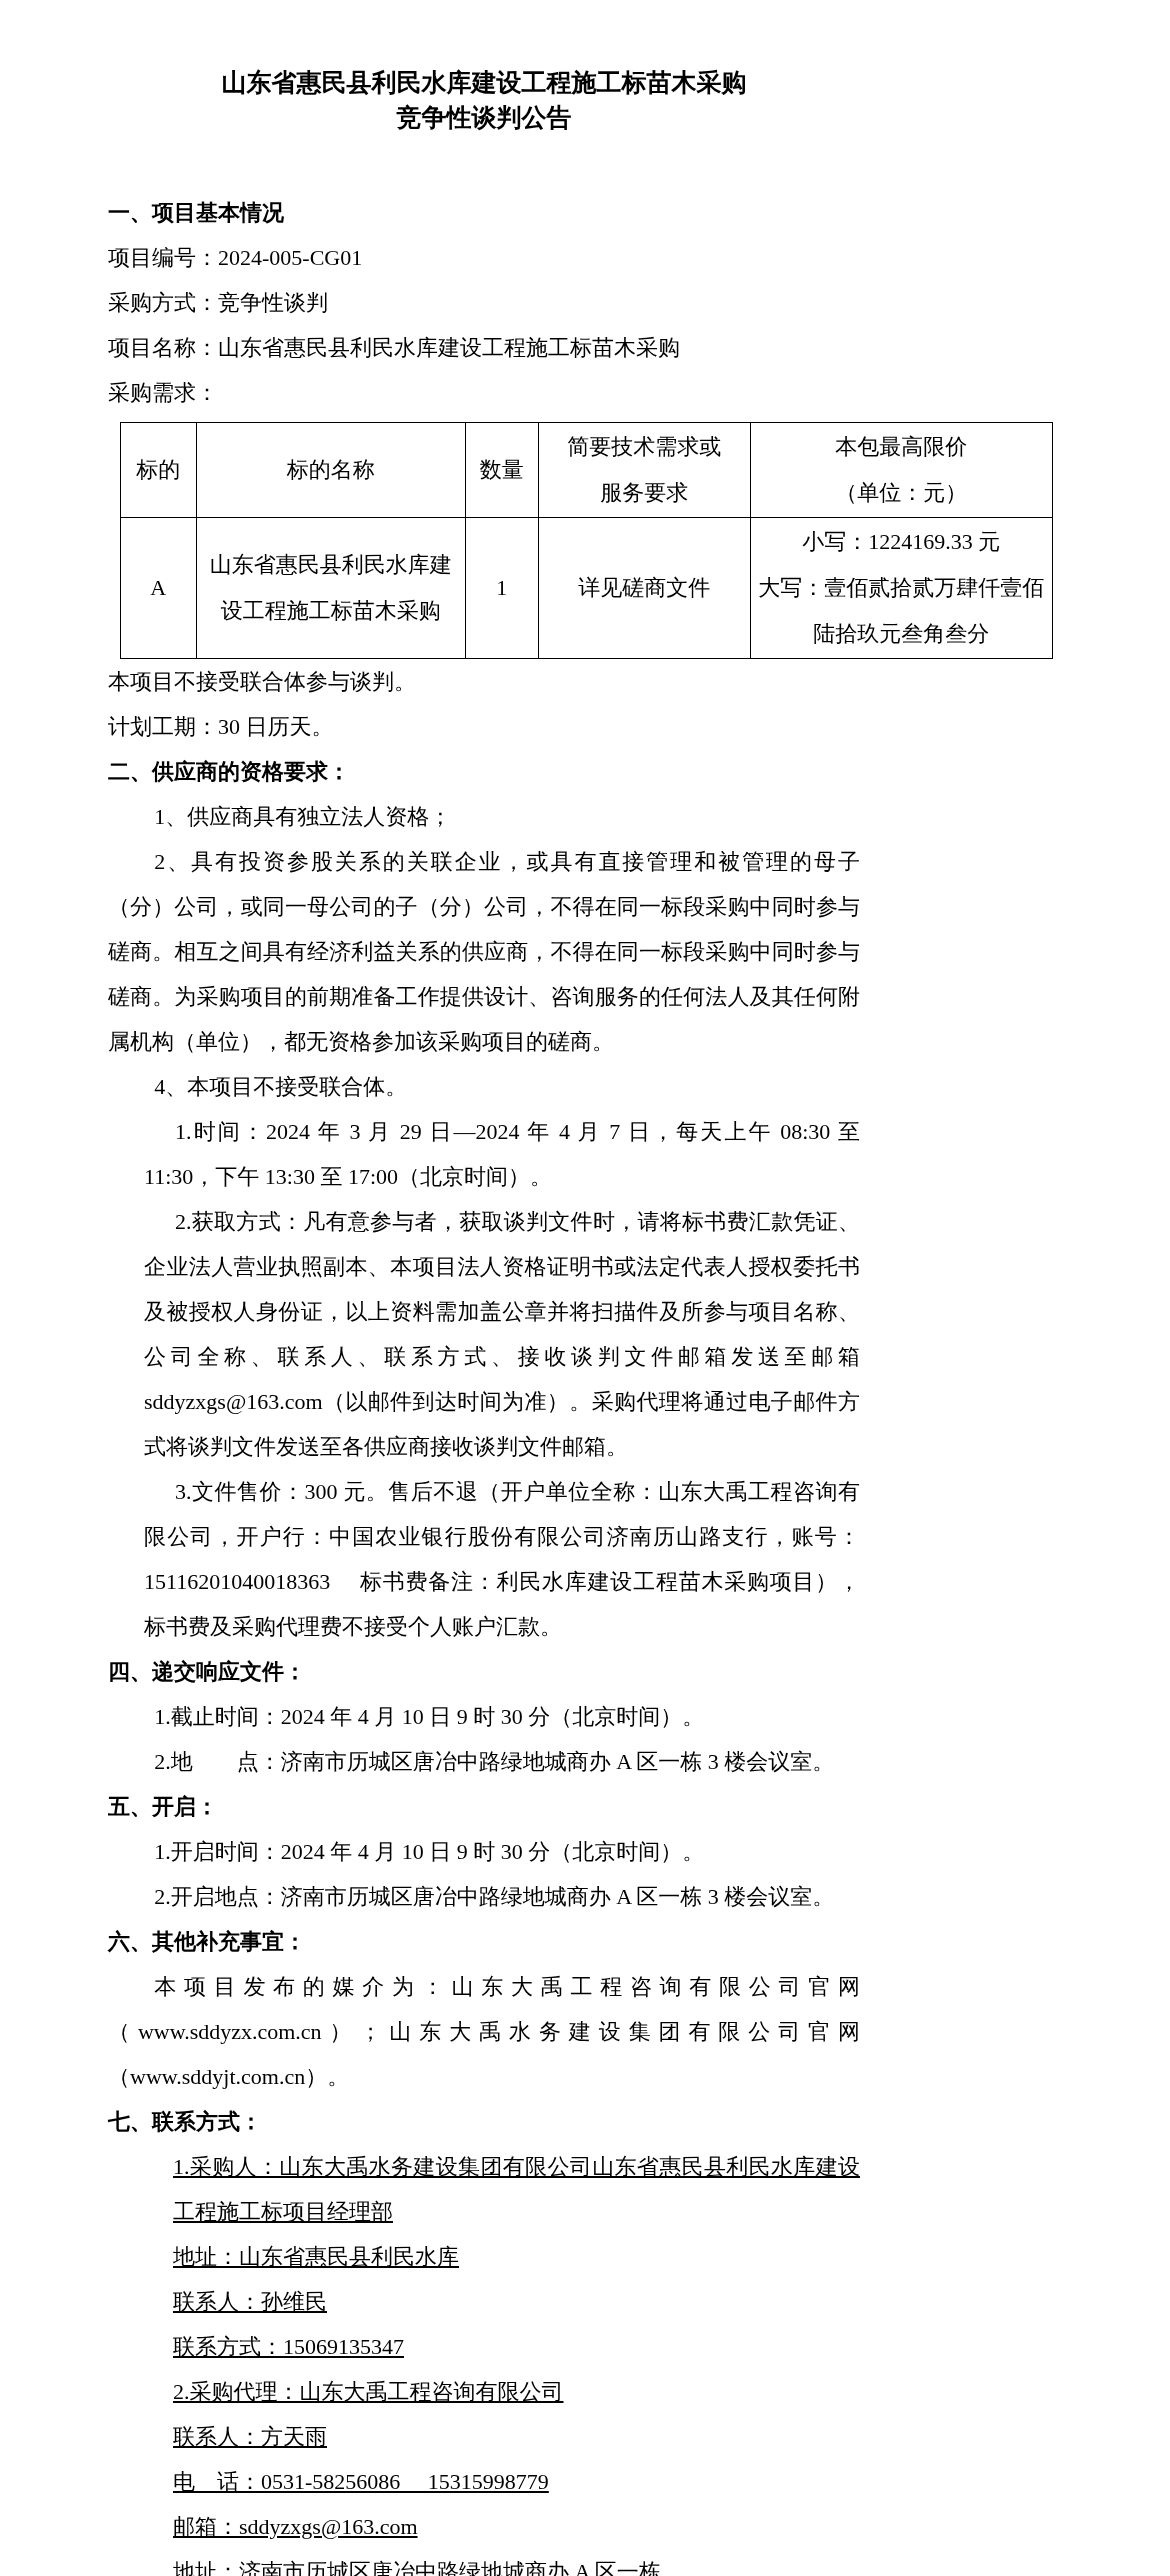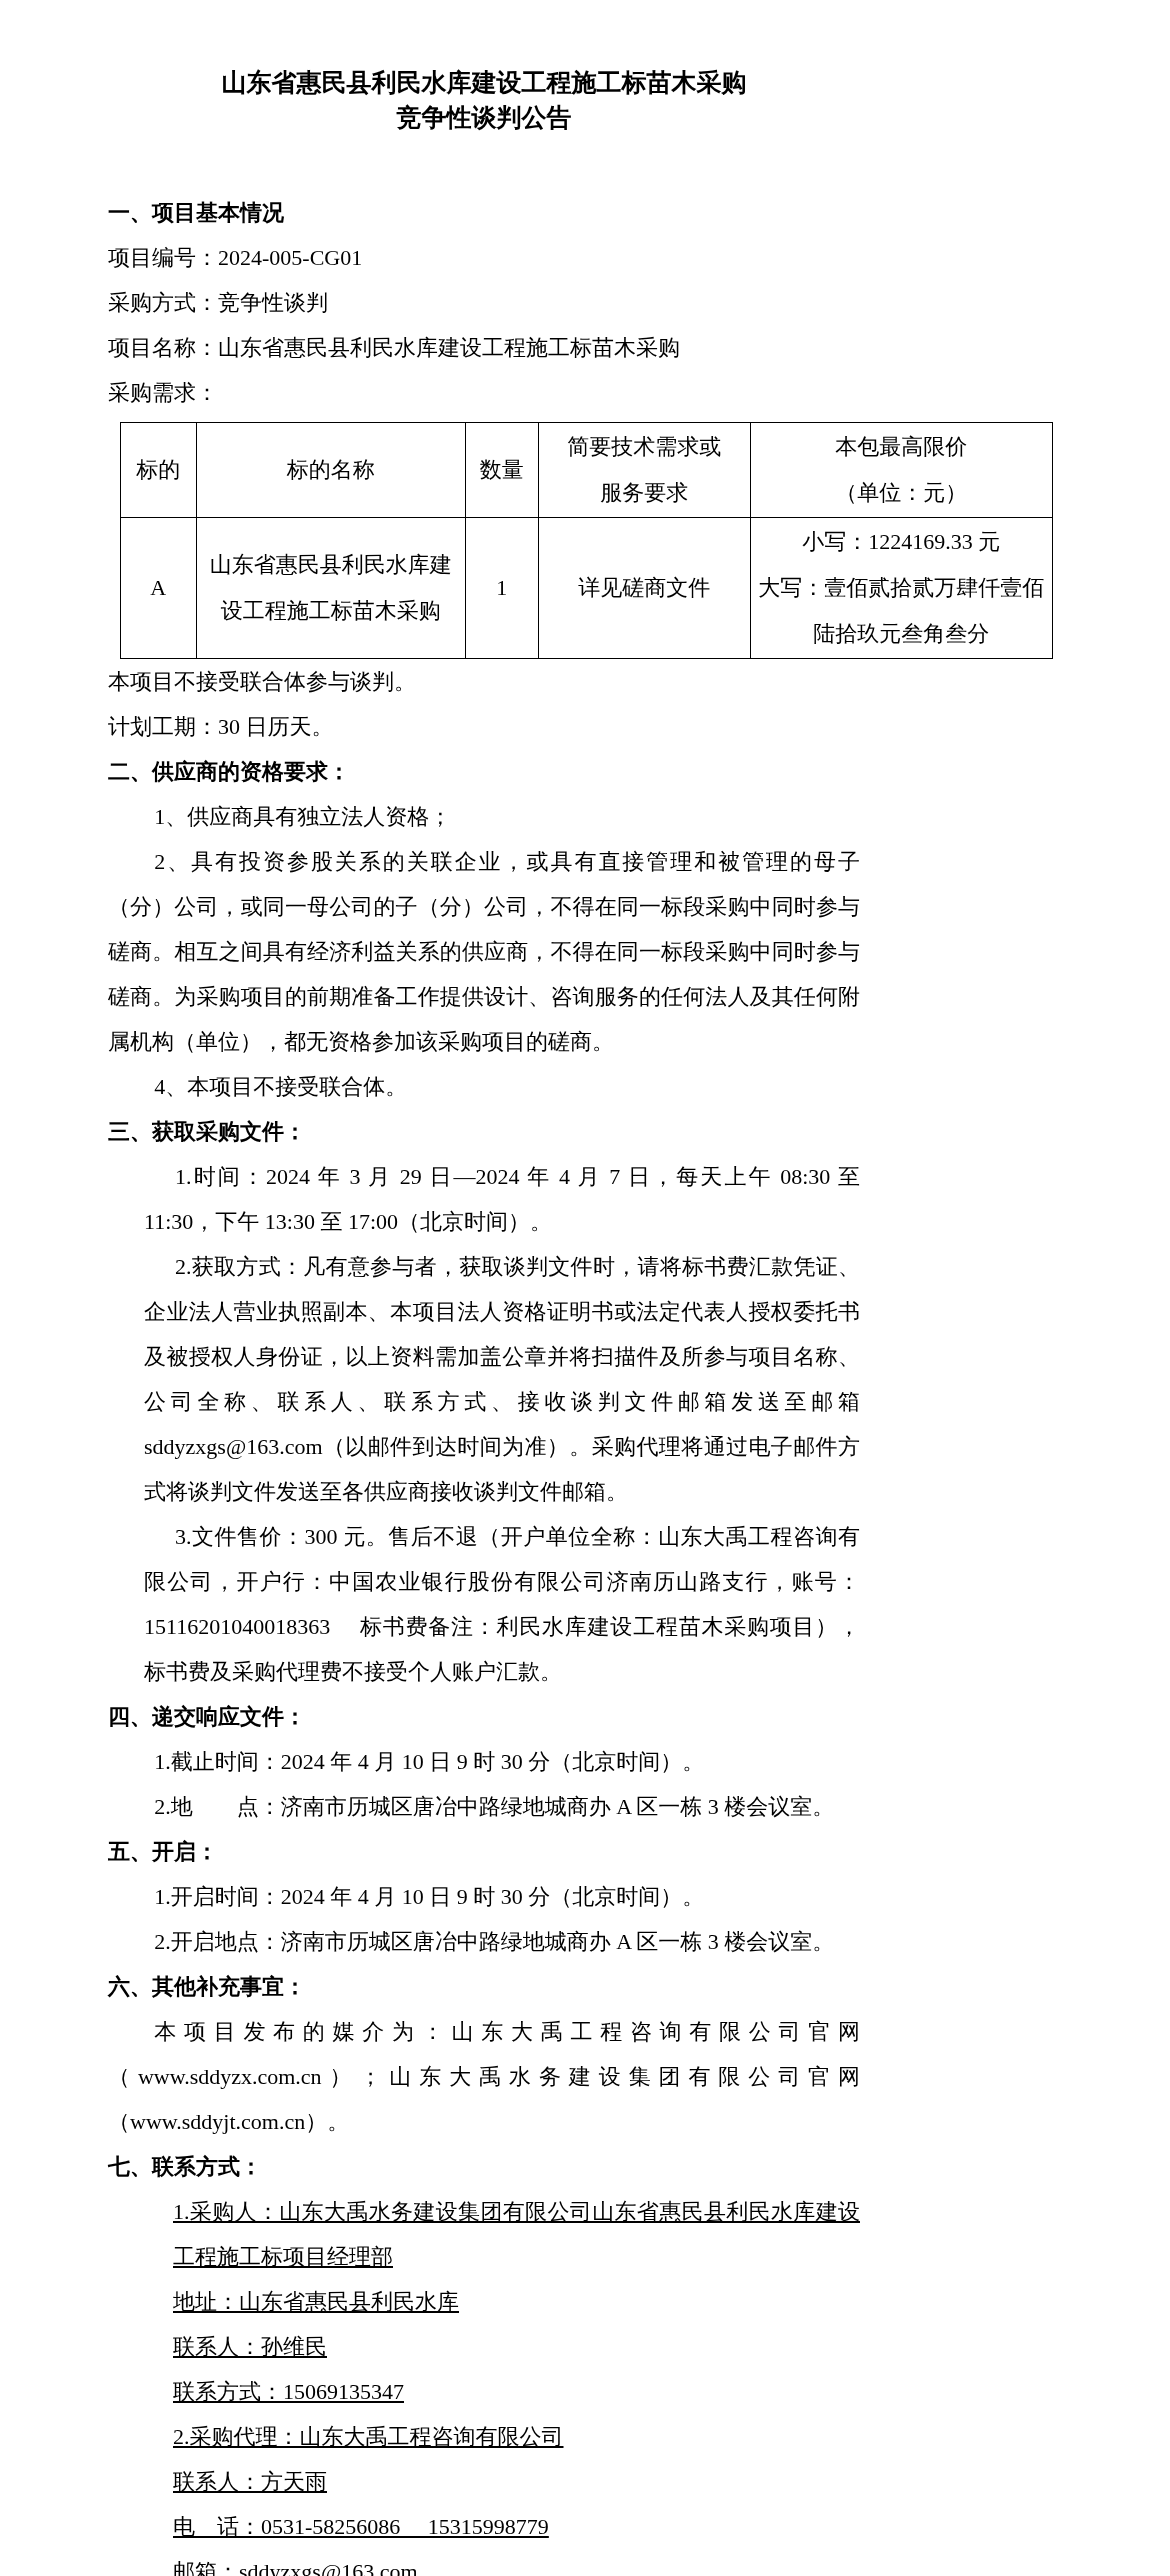--- a/index.html
+++ b/index.html
@@ -115,21 +115,20 @@
   </table>
 
   <p class="p after-table">本项目不接受联合体参与谈判。</p>
   <p class="p">计划工期：30 日历天。</p>
 
   <p class="p bold">二、供应商的资格要求：</p>
   <p class="p indent-2">1、供应商具有独立法人资格；</p>
   <p class="p indent-2">2、具有投资参股关系的关联企业，或具有直接管理和被管理的母子（分）公司，或同一母公司的子（分）公司，不得在同一标段采购中同时参与磋商。相互之间具有经济利益关系的供应商，不得在同一标段采购中同时参与磋商。为采购项目的前期准备工作提供设计、咨询服务的任何法人及其任何附属机构（单位），都无资格参加该采购项目的磋商。</p>
   <p class="p indent-2">4、本项目不接受联合体。</p>
 
-  <p class="p bold">三、获取采购文件：</p>
   <p class="p indent-13">1.时间：2024 年 3 月 29 日—2024 年 4 月 7 日，每天上午 08:30 至 11:30，下午 13:30 至 17:00（北京时间）。</p>
   <p class="p indent-13">2.获取方式：凡有意参与者，获取谈判文件时，请将标书费汇款凭证、企业法人营业执照副本、本项目法人资格证明书或法定代表人授权委托书及被授权人身份证，以上资料需加盖公章并将扫描件及所参与项目名称、公司全称、联系人、联系方式、接收谈判文件邮箱发送至邮箱 sddyzxgs@163.com（以邮件到达时间为准）。采购代理将通过电子邮件方式将谈判文件发送至各供应商接收谈判文件邮箱。</p>
   <p class="p indent-13">3.文件售价：300 元。售后不退（开户单位全称：山东大禹工程咨询有限公司，开户行：中国农业银行股份有限公司济南历山路支行，账号：15116201040018363　 标书费备注：利民水库建设工程苗木采购项目），标书费及采购代理费不接受个人账户汇款。</p>
 
   <p class="p bold">四、递交响应文件：</p>
   <p class="p indent-2">1.截止时间：2024 年 4 月 10 日 9 时 30 分（北京时间）。</p>
   <p class="p indent-2">2.地　　点：济南市历城区唐冶中路绿地城商办 A 区一栋 3 楼会议室。</p>
 
   <p class="p bold">五、开启：</p>
   <p class="p indent-2">1.开启时间：2024 年 4 月 10 日 9 时 30 分（北京时间）。</p>

